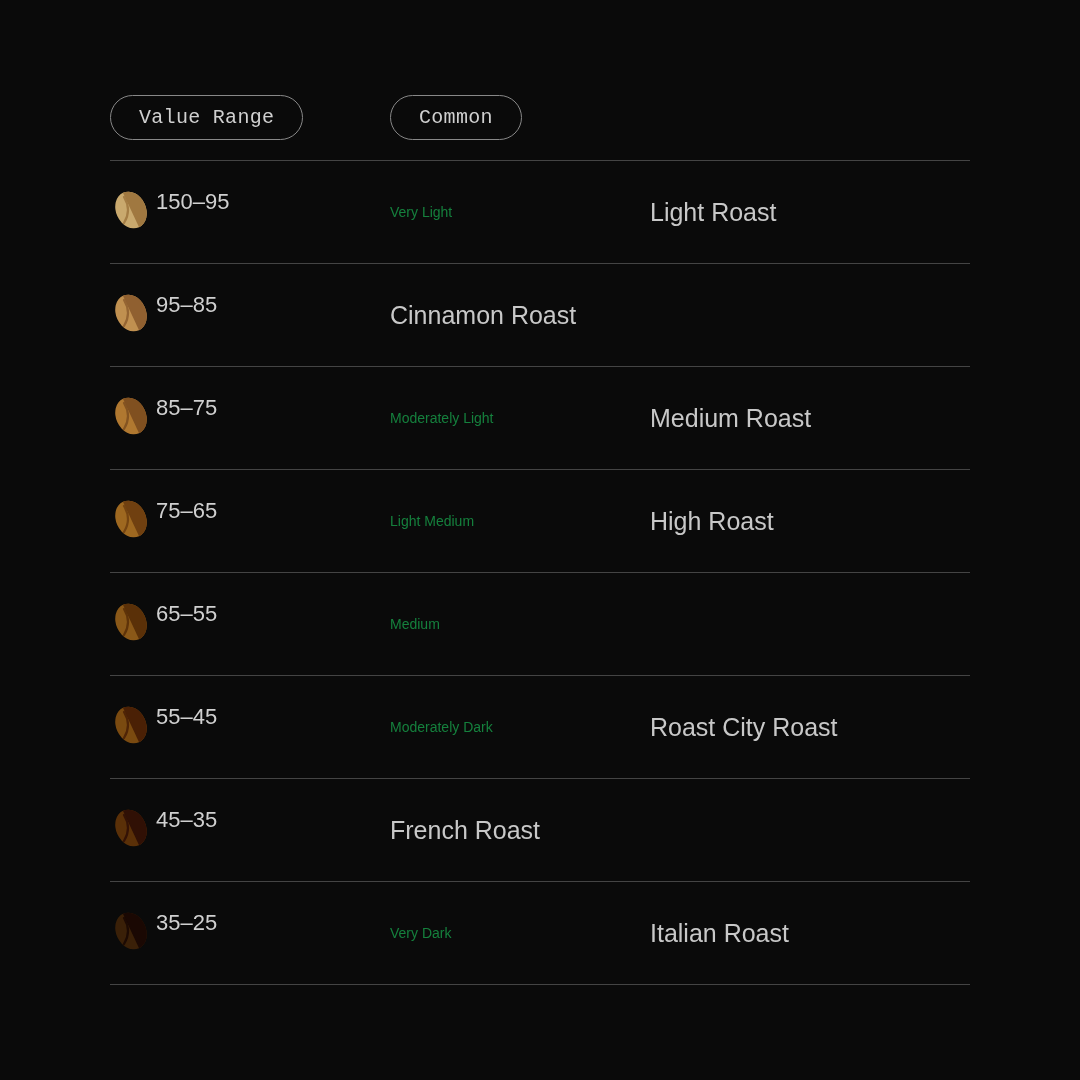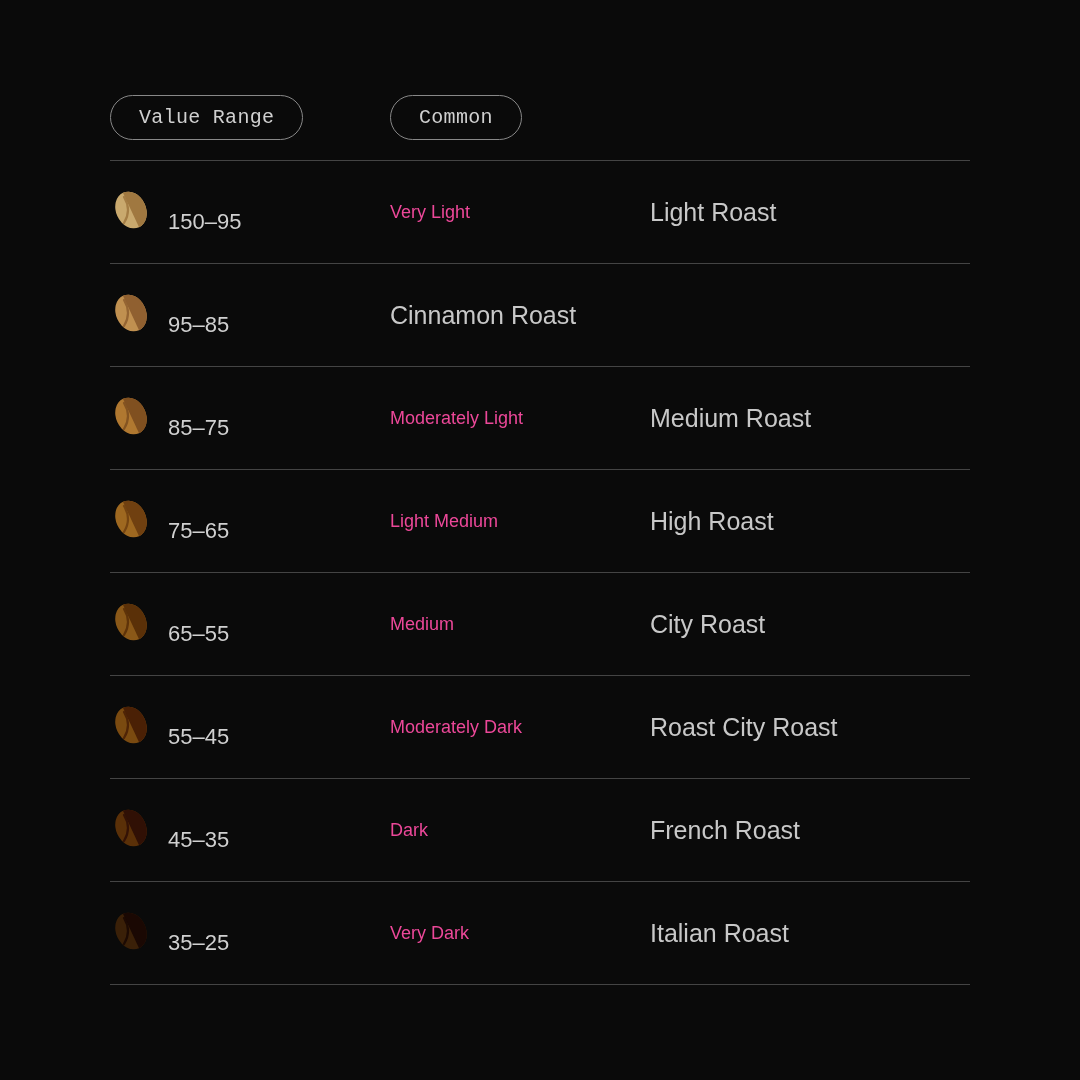--- a/index.html
+++ b/index.html
@@ -69,41 +69,41 @@
 
     .data-row {
       display: flex;
       align-items: center;
       padding: 28px 20px;
     }
 
     .col-value {
       width: 280px;
       display: flex;
-      align-items: flex-end;
-      gap: 16px;
+      align-items: flex-start;
+      gap: 4px;
     }
 
     .col-common {
       width: 260px;
     }
 
     .col-sca {
       flex: 1;
     }
 
     .value-text {
       color: #d0d0d0;
       font-size: 22px;
       font-weight: 400;
     }
 
     .common-text {
-      color: #ec4899;
-      font-size: 18px;
+      color: #15803d;
+      font-size: 14px;
       font-weight: 400;
     }
 
     .sca-text {
       color: #c8c8c8;
       font-size: 25px;
       font-weight: 400;
     }
 
     .coffee-bean {
@@ -246,23 +246,20 @@
 
       <ellipse cx="21" cy="21" rx="15" ry="19" fill="#5a3008" transform="rotate(-25 21 21)" clip-path="url(#clip-4)"></ellipse>
 
       <path d="M14 8 Q22 21 14 34" stroke="#5a3008" stroke-width="2.2" fill="none" stroke-linecap="round" opacity="0.9"></path>
     </svg></span>
         <span class="value-text">65–55</span>
       </div>
       <div class="col-common">
         <span class="common-text">Medium</span>
       </div>
-      <div class="col-sca">
-        <span class="sca-text">City Roast</span>
-      </div>
     </div>
       <div class="divider"></div>
       <div class="data-row">
       <div class="col-value">
         <span><svg viewBox="0 0 42 42" xmlns="http://www.w3.org/2000/svg" class="coffee-bean" width="42" height="42">
       <defs>
         <clipPath id="clip-5">
           <rect x="21" y="0" width="21" height="42"></rect>
         </clipPath>
       </defs>
@@ -292,23 +289,20 @@
         </clipPath>
       </defs>
 
       <ellipse cx="21" cy="21" rx="15" ry="19" fill="#5a3008" transform="rotate(-25 21 21)"></ellipse>
 
       <ellipse cx="21" cy="21" rx="15" ry="19" fill="#301005" transform="rotate(-25 21 21)" clip-path="url(#clip-6)"></ellipse>
 
       <path d="M14 8 Q22 21 14 34" stroke="#301005" stroke-width="2.2" fill="none" stroke-linecap="round" opacity="0.9"></path>
     </svg></span>
         <span class="value-text">45–35</span>
-      </div>
-      <div class="col-common">
-        <span class="common-text">Dark</span>
       </div>
       <div class="col-sca">
         <span class="sca-text">French Roast</span>
       </div>
     </div>
       <div class="divider"></div>
       <div class="data-row">
       <div class="col-value">
         <span><svg viewBox="0 0 42 42" xmlns="http://www.w3.org/2000/svg" class="coffee-bean" width="42" height="42">
       <defs>

